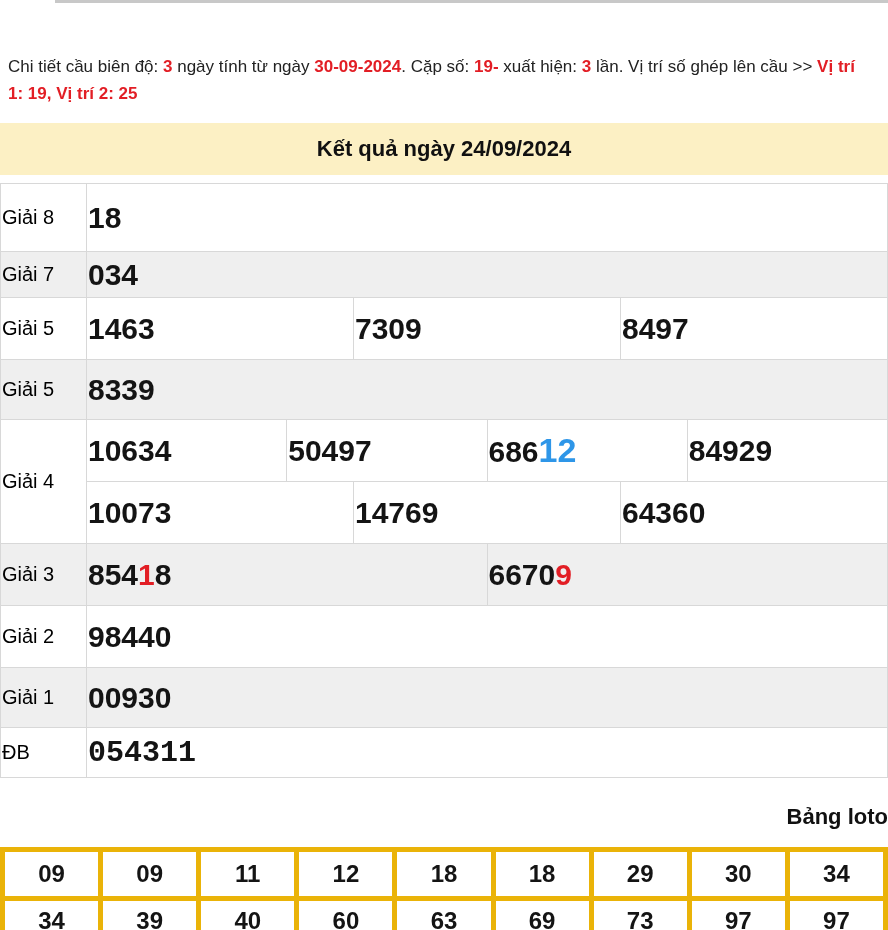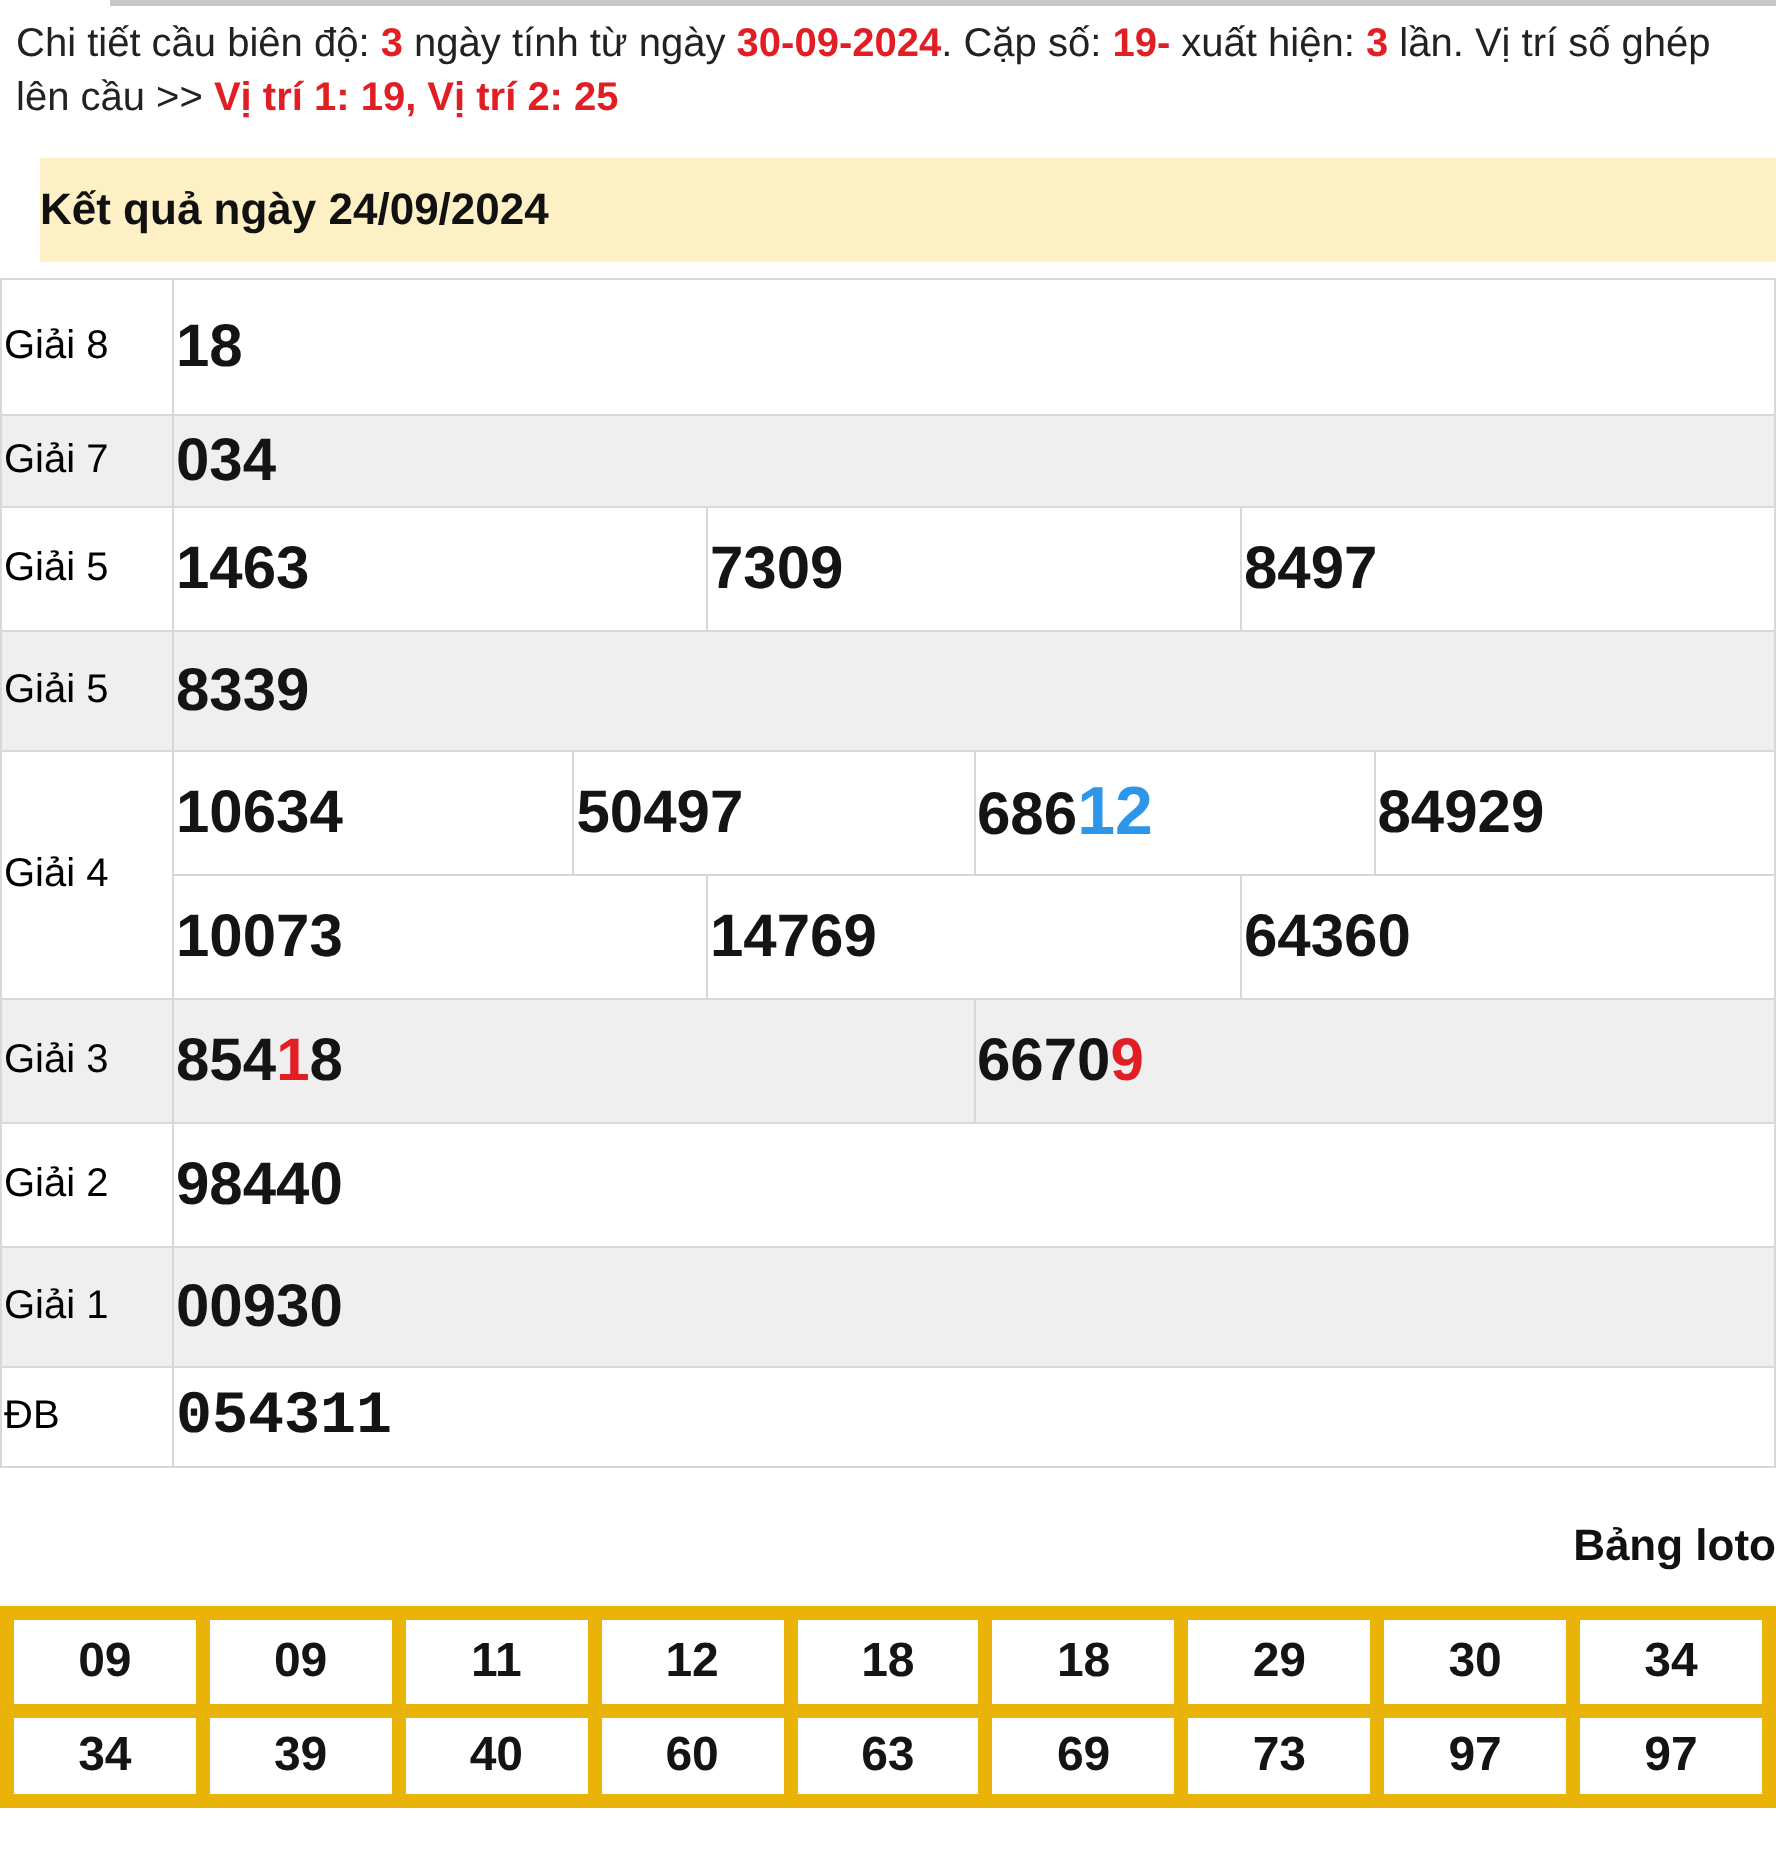--- a/index.html
+++ b/index.html
@@ -21,37 +21,38 @@
     font-family: "Liberation Sans", "DejaVu Sans", sans-serif;
     color: var(--text);
   }
   .top-strip {
     height: 3px;
     margin-left: 55px;
     background: #c8c8c8;
   }
   .header {
     padding: 6px 16px 0 8px;
-    font-size: 20px;
+    font-size: 17px;
     line-height: 27px;
     color: #222;
+    margin-top: 44px;
   }
   .header .hl {
     color: var(--red);
     font-weight: bold;
   }
   .banner {
     margin-top: 16px;
     height: 52px;
     line-height: 52px;
+    text-align: center;
     font-size: 22px;
     font-weight: bold;
     color: #111;
     background: var(--banner_bg);
-    margin-left: 20px;
   }
   table.prize-table {
     width: 100%;
     border-collapse: collapse;
     table-layout: fixed;
     margin-top: 8px;
   }
   table.prize-table td {
     border: 1px solid var(--border);
     text-align: left;
@@ -87,21 +88,21 @@
     font-weight: bold;
     color: #111;
   }
   table.loto-table {
     width: 100%;
     border-collapse: collapse;
     table-layout: fixed;
     margin-top: 17px;
   }
   table.loto-table td {
-    border: 7px solid #eab308;
+    border: 5px solid #eab308;
     background: #fff;
     text-align: center;
     vertical-align: middle;
     font-weight: bold;
     font-size: 24px;
     color: #141414;
     height: 49px;
   }
   table.loto-table tr.loto-row2 td { height: 45px; }
   .big12 { font-size: 33px; }

